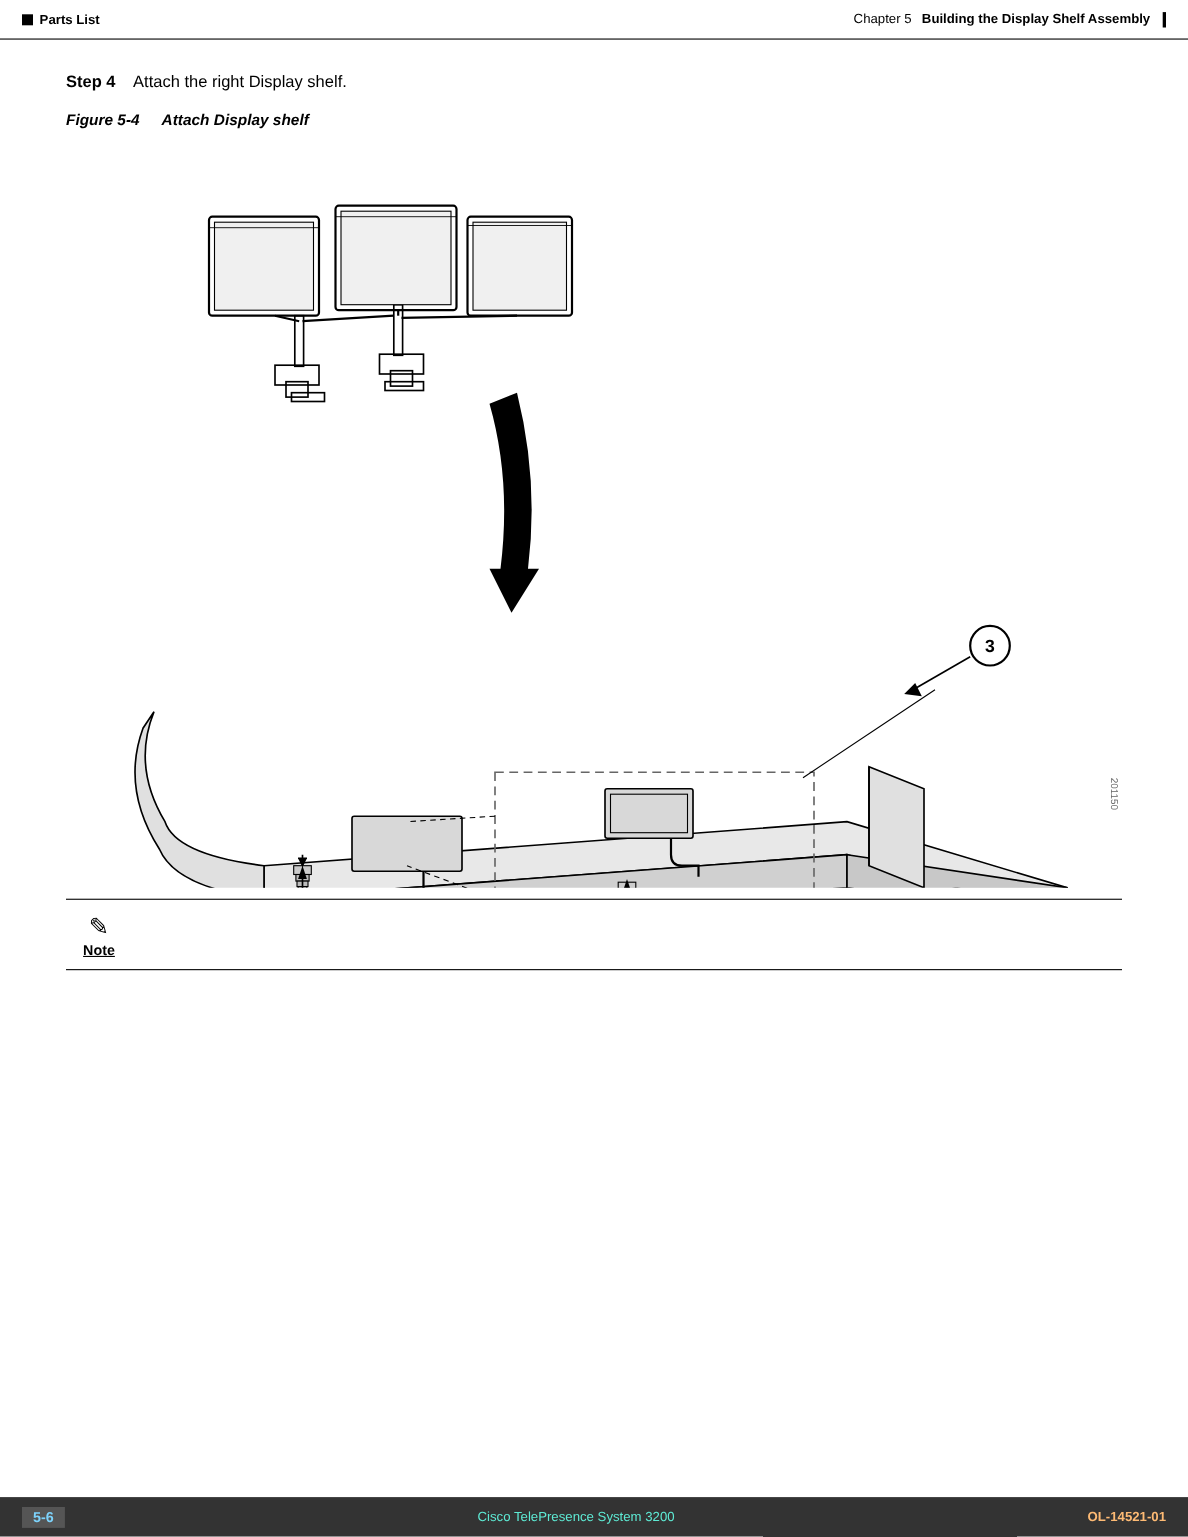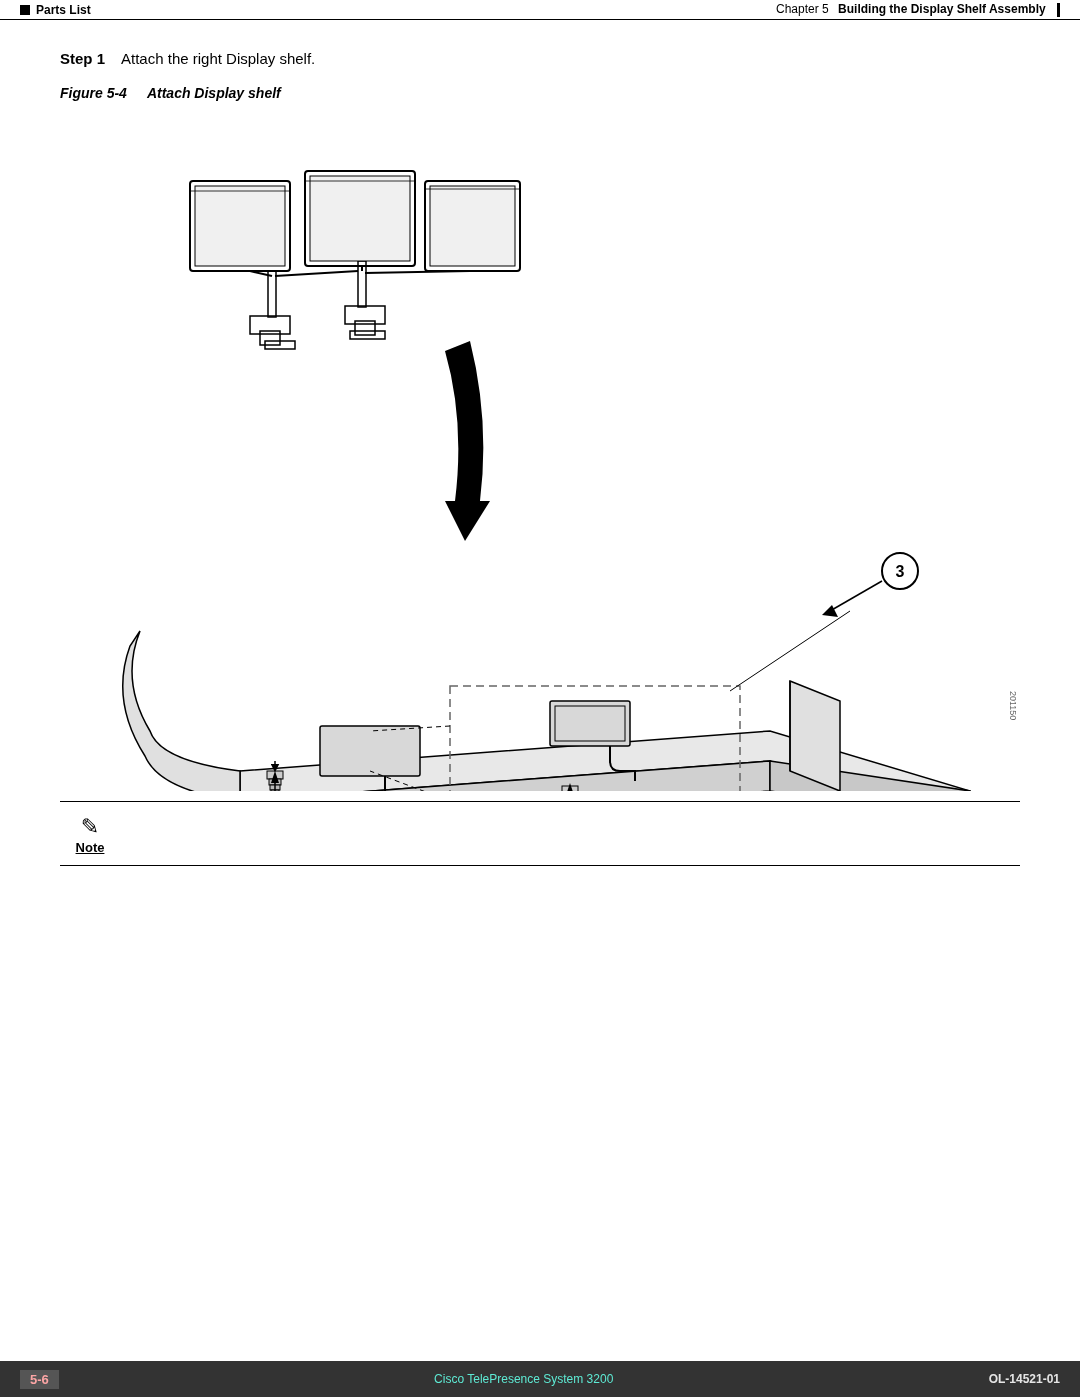--- a/index.html
+++ b/index.html
@@ -14,21 +14,21 @@
       overflow: hidden;
     }
 
     
     .top-header {
       display: flex;
       justify-content: space-between;
       align-items: center;
       border-bottom: 1px solid #000;
       padding: 6px 20px 6px 20px;
-      height: 20px;
+      height: 36px;
     }
     .top-header-left {
       display: flex;
       align-items: center;
       gap: 6px;
       font-size: 12px;
       font-weight: bold;
     }
     .top-header-left .black-square {
       width: 10px;
@@ -154,27 +154,27 @@
       display: flex;
       align-items: center;
       justify-content: space-between;
       padding: 0 20px;
     }
     .footer-center {
       color: #5eead4;
       font-size: 12px;
     }
     .footer-right {
-      color: #e5e5e5;
+      color: #fdba74;
       font-size: 12px;
       font-weight: bold;
     }
     .page-number-box {
       background: #555;
-      color: #fca5a5;
+      color: #7dd3fc;
       padding: 2px 10px;
       font-size: 13px;
       font-weight: bold;
     }
   </style>
 </head>
 <body>
 
 <div class="top-header">
   <div class="top-header-left">
@@ -184,21 +184,21 @@
   <div class="top-header-right">
     <span class="chapter-label">Chapter 5</span>
     <span>Building the Display Shelf Assembly</span>
     <span class="vertical-bar"></span>
   </div>
 </div>
 
 <div class="main-content">
 
   <div class="step-line">
-    <span class="step-label">Step 1</span>
+    <span class="step-label">Step 4</span>
     <span class="step-text">Attach the right Display shelf.</span>
   </div>
 
   <div class="figure-caption">
     <span class="figure-number">Figure 5-4</span>
     <span class="figure-title">Attach Display shelf</span>
   </div>
 
   <div class="diagram-container">
     <svg class="diagram-svg" viewBox="0 0 960 680" xmlns="http://www.w3.org/2000/svg">

